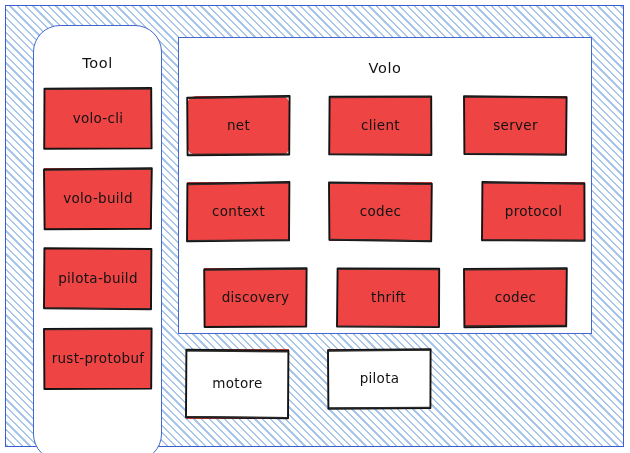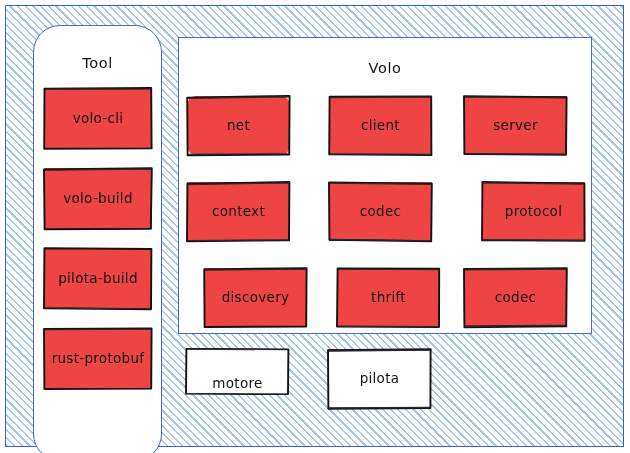--- a/index.html
+++ b/index.html
@@ -226,21 +226,21 @@
       <div class="node" style="left:285px; top:230px; width:103px; height:59px;">
         <svg class="node-svg" viewBox="0 0 109 65" preserveAspectRatio="none">
           <path d="M3.0,4.0 L105.8,3.2 L105.2,61.4 L3.4,62.2 Z" fill="none" stroke="#131313" stroke-width="1.9" stroke-linejoin="round"></path>
           <path d="M3.6,4.8 L105.2,4.1" fill="none" stroke="#2a2a2a" stroke-width="1.3"></path>
           <path d="M3.9,60.8 L104.8,60.4" fill="none" stroke="#2a2a2a" stroke-width="1.2"></path>
         </svg>
         <span class="node-label">codec</span>
       </div>
     </div>
 
-    <div class="node" style="left:180px; top:343px; width:103px; height:45px;align-items:flex-end;">
+    <div class="node" style="left:180px; top:343px; width:103px; height:70px;">
       <svg class="node-svg" viewBox="0 0 109 66" preserveAspectRatio="none">
         <path d="M3.4,3.4 L105.4,4.2 L105.0,62.6 L3.0,61.8 Z" fill="#ffffff" stroke="#131313" stroke-width="1.9" stroke-linejoin="round"></path>
         <path d="M4.0,4.2 L104.8,5.0" fill="none" stroke="#2a2a2a" stroke-width="1.2"></path>
         <path d="M3.5,61.4 L104.6,62.2" fill="none" stroke="#2a2a2a" stroke-width="1.2"></path>
       </svg>
       <span class="node-label">motore</span>
     </div>
 
     <div class="node" style="left:322px; top:343px; width:103px; height:60px;">
       <svg class="node-svg" viewBox="0 0 109 66" preserveAspectRatio="none">

